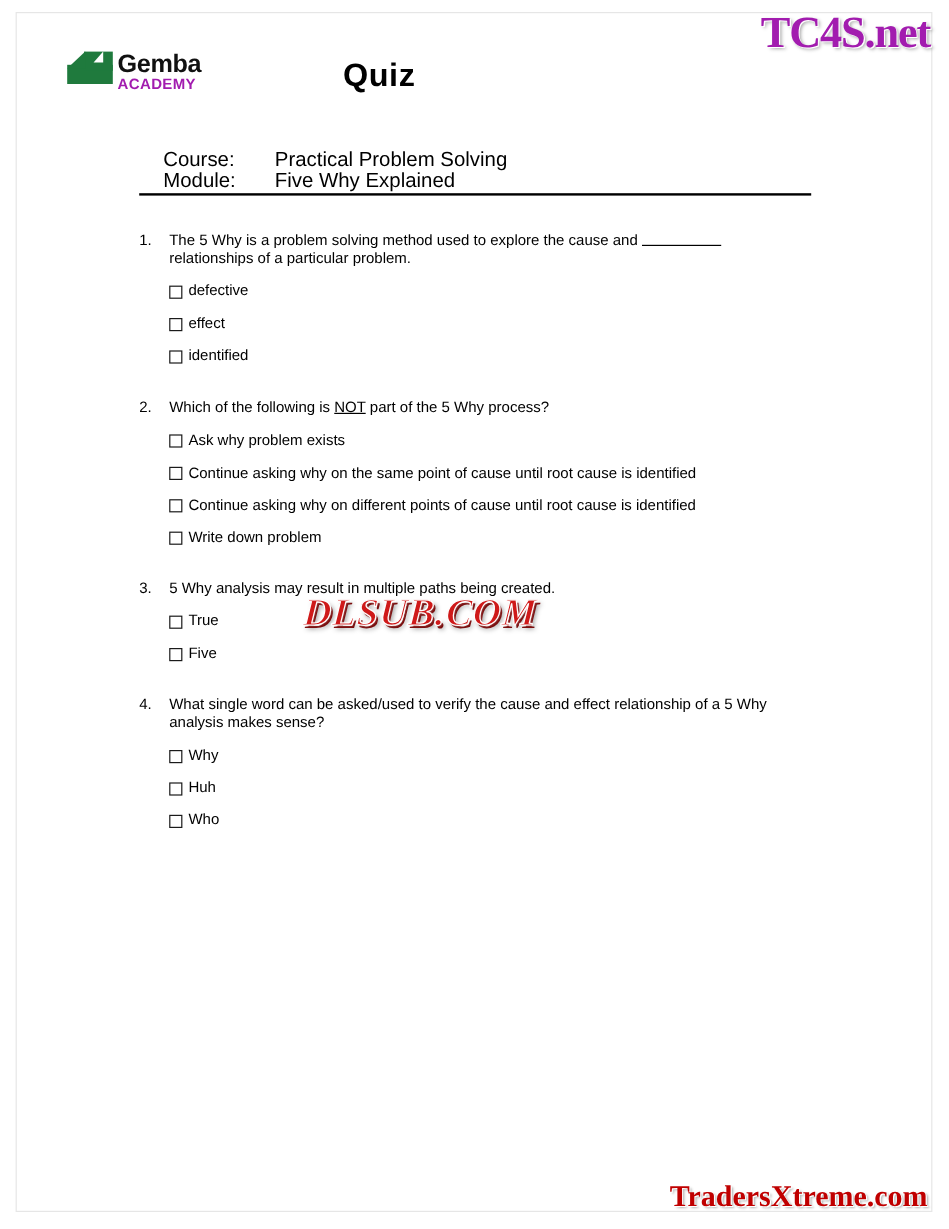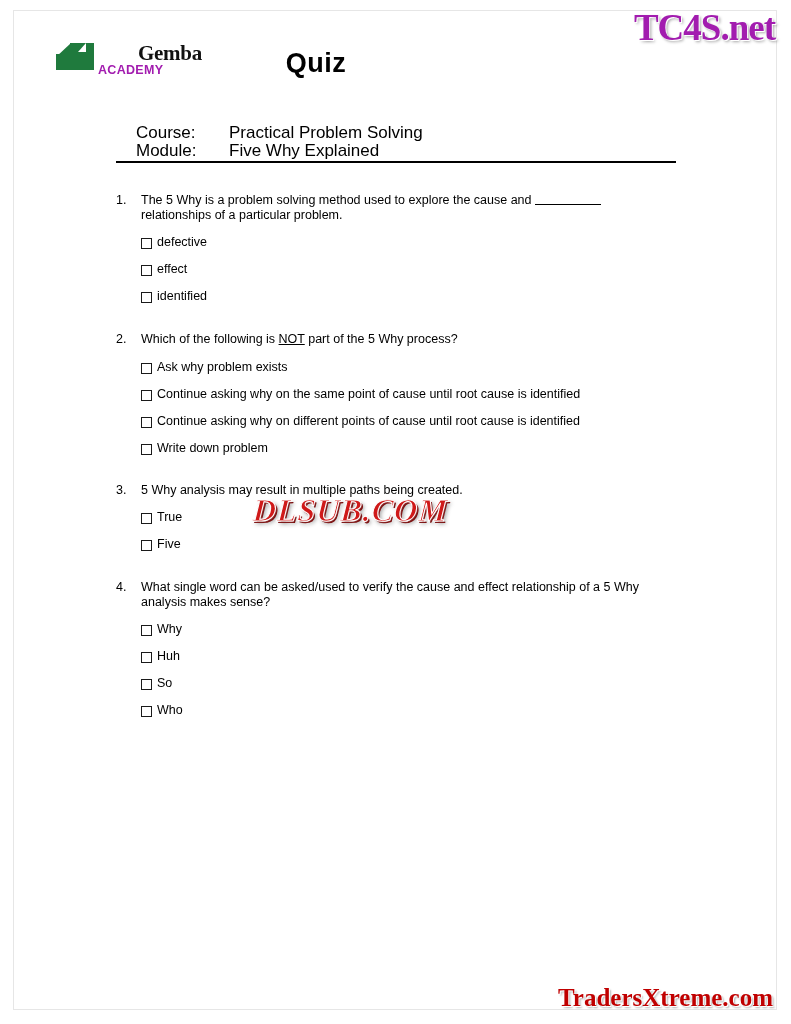--- a/index.html
+++ b/index.html
@@ -105,26 +105,25 @@
     position: absolute;
     left: 22px; top: 0;
     width: 0; height: 0;
     border-left: 8px solid transparent;
     border-bottom: 9px solid #ffffff;
   }
   .logo-text {
     line-height: 1.02;
   }
   .logo-title {
-    font-family: Liberation Serif, serif;
+    font-family: Liberation Sans, sans-serif;
     font-weight: bold;
     font-size: 21px;
     color: #111111;
     letter-spacing: -0.3px;
-    margin-left: 40px;
   }
   .logo-sub {
     font-family: "Liberation Sans", sans-serif;
     font-weight: bold;
     font-size: 12.5px;
     color: #a21caf;
     letter-spacing: 0.3px;
   }
 
   .doc-title {
@@ -197,21 +196,21 @@
     border-bottom: 1px solid #000;
     width: 66px;
     vertical-align: -1px;
   }
   .opts {
     margin-top: 13px;
     margin-left: 25px;
   }
   .opt {
     display: flex;
-    align-items: flex-end;
+    align-items: center;
     margin-bottom: 13px;
     font-size: 12.5px;
     line-height: 14px;
   }
   .cbox {
     width: 9px;
     height: 9px;
     border: 1px solid #1a1a1a;
     background: #ffffff;
     margin-right: 5px;
@@ -333,24 +332,20 @@
       <div class="opt">
         <span class="cbox"></span>
         <span>Why</span>
       </div>
       <div class="opt">
         <span class="cbox"></span>
         <span>Huh</span>
       </div>
       <div class="opt">
         <span class="cbox"></span>
-        <span>So</span>
-      </div>
-      <div class="opt">
-        <span class="cbox"></span>
         <span>Who</span>
       </div>
     </div>
   </div>
 
 </div>
 
 <div class="wm-mid">DLSUB.COM</div>
 <div class="wm-bottom">TradersXtreme.com</div>
 

